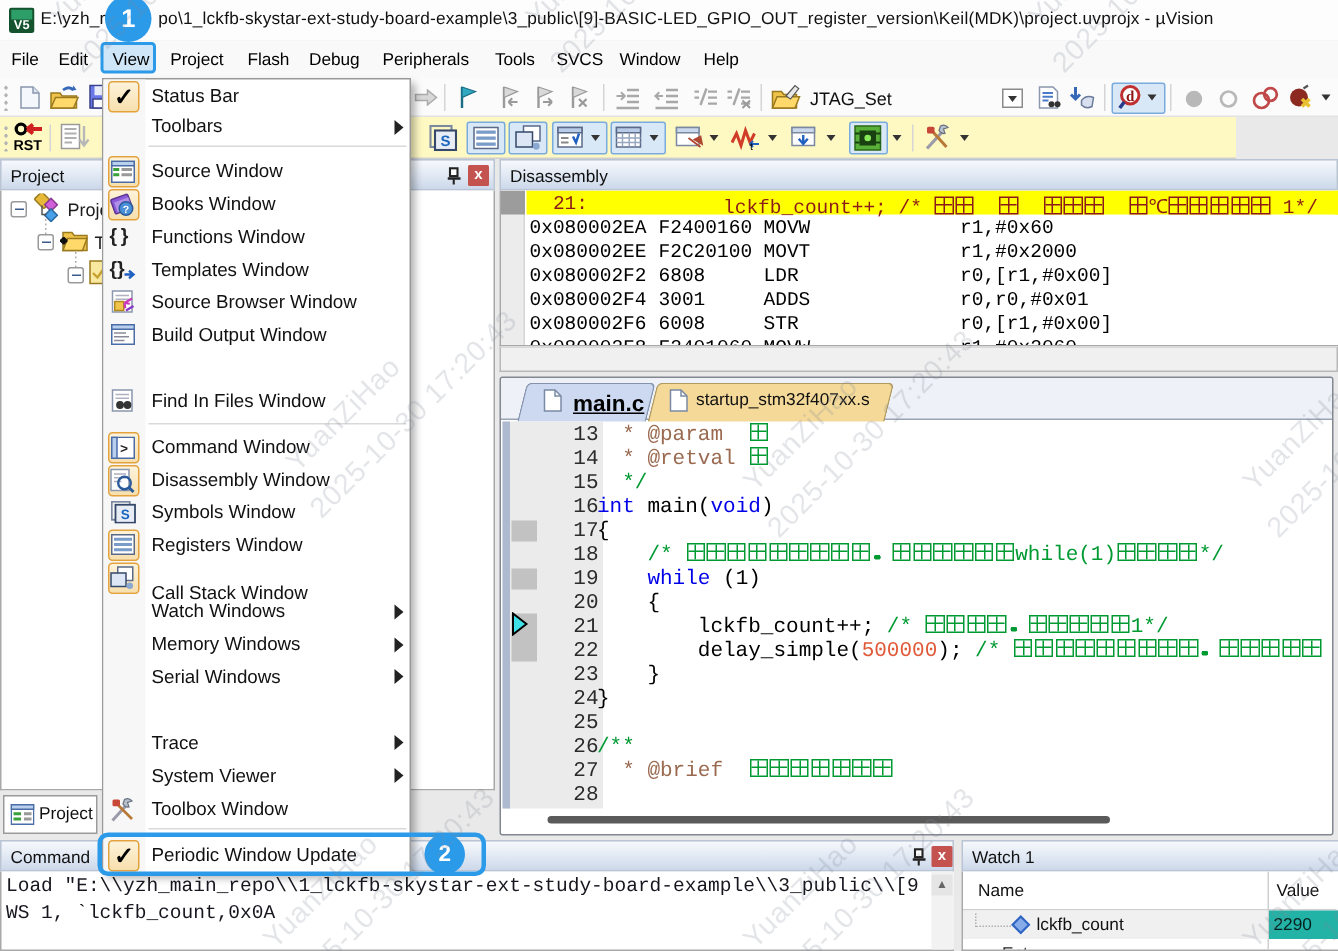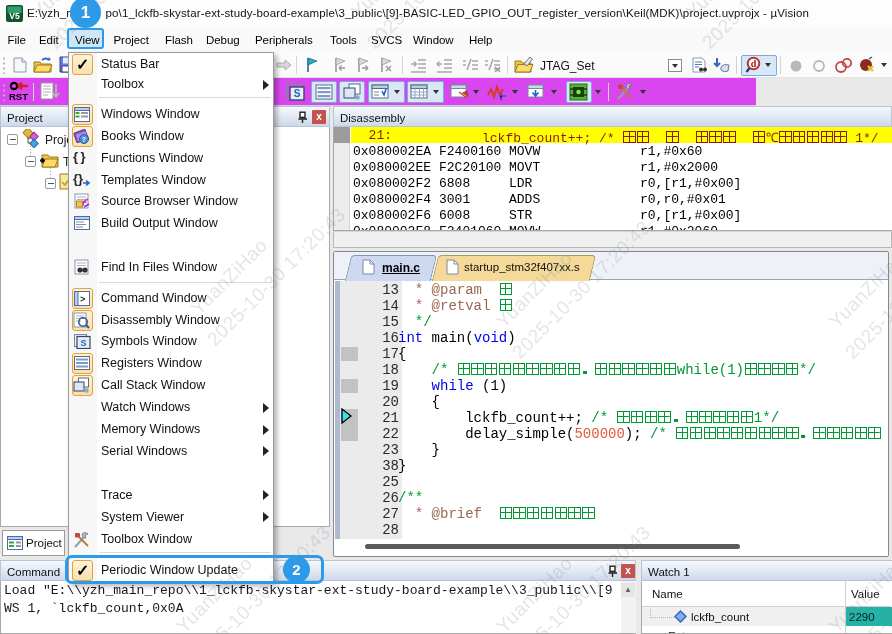--- a/index.html
+++ b/index.html
@@ -6,21 +6,21 @@
 html,body{width:892px;height:634px;overflow:hidden}
 body{font-family:"Liberation Sans",sans-serif;background:#e9e9e9;position:relative}
 .abs{position:absolute}
 .mono{font-family:"Liberation Mono",monospace}
 i.cn{display:inline-block;width:12.4px;height:11.8px;margin:0 0.7px;vertical-align:-1px;border:1.3px solid currentColor;background:linear-gradient(currentColor,currentColor) center/100% 1.3px no-repeat,linear-gradient(currentColor,currentColor) center/1.3px 100% no-repeat}
 i.cp{display:inline-block;width:13.5px;height:3px;vertical-align:0;background:radial-gradient(circle at 30% 50%,currentColor 2px,transparent 2.4px)}
 #titlebar{left:0;top:0;width:892px;height:27px;background:#fdfdfd;font-size:11.5px;letter-spacing:0.14px;color:#111}
 #menubar{left:0;top:27px;width:892px;height:25px;background:#f9f9f9}
 .mitem{position:absolute;top:7px;font-weight:400;color:#000;font-size:11.5px;letter-spacing:-0.05px}
 #tb1{left:0;top:52px;width:892px;height:26px;background:#fbfbfb;border-bottom:1px solid #e3e3e3}
-#tb2{left:0;top:78px;width:756px;height:28px;background:#d946ef;border-bottom:1px solid #cfcfcf}
+#tb2{left:0;top:78px;width:824px;height:28px;background:#fef9c3;border-bottom:1px solid #cfcfcf}
 .grip{position:absolute;left:2px;width:4px;background-image:radial-gradient(circle,#b5b5b5 1px,transparent 1.2px);background-size:4px 5px}
 .vsep{position:absolute;width:1px;background:#d5d5d5}
 .pressed{position:absolute;background:#d9e8f7;border:1px solid #7aabdd;border-radius:2px}
 .dda{position:absolute;width:0;height:0;border-top:4px solid #333;border-left:3.5px solid transparent;border-right:3.5px solid transparent}
 .ptitle{background:linear-gradient(180deg,#f6f8fc 0%,#e4ebf5 45%,#ccd8ea 100%);border:1px solid #b9c4d5;font-size:11.5px;color:#111}
 .ptitle .cap{position:absolute;left:6px;top:5px}
 .tnode{position:absolute;font-size:12px;color:#1c1c1c;white-space:nowrap}
 .expbox{position:absolute;width:11px;height:11px;border:1px solid #999;background:#fff;border-radius:2px}
 .expbox:after{content:"";position:absolute;left:1.5px;top:3.8px;width:6px;height:1.6px;background:#3c5a8c}
 .dline{position:absolute;font-family:"Liberation Mono",monospace;font-size:13px;color:#000;white-space:pre}
@@ -330,21 +330,21 @@
   </div>
 <div class="abs" style="left:333px;top:231px;width:559px;height:17px;background:#f0f0f0;border:1px solid #b8b8b8;border-top:1px solid #d8d8d8"></div>
 <div class="abs" style="left:333px;top:251px;width:556px;height:306px;background:#fff;border:1px solid #828790;border-radius:2px;overflow:hidden">
  <div class="abs" style="left:0;top:0;width:554px;height:28px;background:#eef1f7;border-bottom:1px solid #9aa4b5"></div>
  <div class="abs" style="left:14px;top:3px;width:86px;height:26px;background:#cdd9f1;border:1px solid #8593ad;border-bottom:none;border-radius:4px 4px 0 0;transform:skewX(-14deg)"></div>
  <div class="abs" style="left:101px;top:3px;width:158px;height:26px;background:#f4d999;border:1px solid #b09a5f;border-bottom:none;border-radius:4px 4px 0 0;transform:skewX(-14deg)"></div>
  <svg class="abs" style="left:28px;top:7px" width="13" height="16" viewBox="0 0 13 16">
       <path d="M1 1h7l4 4v10H1z" fill="#fff" stroke="#7a8aa5"></path>
       <path d="M8 1v4h4" fill="none" stroke="#7a8aa5"></path>
     </svg>
- <div class="abs" style="left:48px;top:9px;font-size:12px;font-weight:bold;color:#000;text-decoration:underline">main.c</div>
+ <div class="abs" style="left:48px;top:9px;font-size:15px;font-weight:bold;color:#000;text-decoration:underline">main.c</div>
  <svg class="abs" style="left:112px;top:7px" width="13" height="16" viewBox="0 0 13 16">
       <path d="M1 1h7l4 4v10H1z" fill="#fff" stroke="#7a8aa5"></path>
       <path d="M8 1v4h4" fill="none" stroke="#7a8aa5"></path>
     </svg>
  <div class="abs" style="left:130px;top:9px;font-size:11.5px;color:#111">startup_stm32f407xx.s</div>
  <div class="abs" style="left:1px;top:29px;width:67px;height:258px;background:#ebebeb"></div>
  <div class="abs" style="left:1px;top:29px;width:5px;height:258px;background:#aebad0"></div>
  <div class="gblock" style="top:95px;height:14px"></div>
  <div class="gblock" style="top:127px;height:14px"></div>
  <div class="gblock" style="top:157px;height:32px"></div>
@@ -366,21 +366,21 @@
     <div class="lnum" style="top:126px">19</div>
     <div class="eline" style="top:126px">    <span class="kw">while</span> (1)</div>
     <div class="lnum" style="top:142px">20</div>
     <div class="eline" style="top:142px">    {</div>
     <div class="lnum" style="top:158px">21</div>
     <div class="eline" style="top:158px">        lckfb_count++; <span class="cmt">/* <i class="cn"></i><i class="cn"></i><i class="cn"></i><i class="cn"></i><i class="cp"></i><i class="cn"></i><i class="cn"></i><i class="cn"></i><i class="cn"></i><i class="cn"></i>1*/</span></div>
     <div class="lnum" style="top:174px">22</div>
     <div class="eline" style="top:174px">        delay_simple(<span class="num">500000</span>); <span class="cmt">/* <i class="cn"></i><i class="cn"></i><i class="cn"></i><i class="cn"></i><i class="cn"></i><i class="cn"></i><i class="cn"></i><i class="cn"></i><i class="cn"></i><i class="cp"></i><i class="cn"></i><i class="cn"></i><i class="cn"></i><i class="cn"></i><i class="cn"></i></span></div>
     <div class="lnum" style="top:190px">23</div>
     <div class="eline" style="top:190px">    }</div>
-    <div class="lnum" style="top:206px">38</div>
+    <div class="lnum" style="top:206px">24</div>
     <div class="eline" style="top:206px">}</div>
     <div class="lnum" style="top:222px">25</div>
     <div class="lnum" style="top:238px">26</div>
     <div class="eline" style="top:238px"><span class="cmt">/**</span></div>
     <div class="lnum" style="top:254px">27</div>
     <div class="eline" style="top:254px"><span class="dox">  * @brief  </span><span class="cmt"><i class="cn"></i><i class="cn"></i><i class="cn"></i><i class="cn"></i><i class="cn"></i><i class="cn"></i><i class="cn"></i></span></div>
     <div class="lnum" style="top:270px">28</div>
     <div class="abs" style="left:31px;top:292px;width:375px;height:4.5px;background:#5a5a5a;border-radius:3px"></div>
   </div>
 <div class="abs ptitle" style="left:0;top:560px;width:636px;height:21px">
@@ -418,35 +418,35 @@
  <div class="abs" style="left:26px;top:49px;font-size:11.5px;color:#222">Ent</div>
 </div>
 <div class="abs" id="menu">
 <div class="gutter"></div>
 <div class="mrow" style="top:1px">
       <div class="ibox"></div>
       <div class="chk">✓</div>
       <span class="lbl" style="top:3px">Status Bar</span>
     </div>
 <div class="mrow" style="top:21.3px">
-      <span class="lbl" style="top:3px">Toolbox</span>
+      <span class="lbl" style="top:3px">Toolbars</span>
       <div class="arr"></div>
     </div>
 <div class="msep" style="top:44px"></div>
 <div class="mrow" style="top:50.8px">
       <div class="ibox"></div>
       <svg class="abs" style="left:5px;top:3px" width="16" height="15" viewBox="0 0 16 15">
         <rect x="0.5" y="0.5" width="15" height="14" fill="#fff" stroke="#4a6da8"></rect>
         <rect x="0.5" y="0.5" width="15" height="3" fill="#b8d0ee" stroke="#4a6da8"></rect>
         <rect x="1.5" y="5" width="4" height="2" fill="#3aa03a"></rect>
         <rect x="1.5" y="8.5" width="4" height="2" fill="#3aa03a"></rect>
         <rect x="7" y="5" width="7" height="2" fill="#999"></rect>
         <rect x="7" y="8.5" width="7" height="2" fill="#999"></rect>
       </svg>
-      <span class="lbl" style="top:3px">Windows Window</span>
+      <span class="lbl" style="top:3px">Source Window</span>
     </div>
 <div class="mrow" style="top:72.7px">
       <div class="ibox"></div>
       <svg class="abs" style="left:4px;top:2px" width="18" height="17" viewBox="0 0 18 17">
         <rect x="2" y="3" width="12" height="10" rx="1" transform="rotate(-20 8 8)" fill="#8a5ad8" stroke="#5a3490"></rect>
         <rect x="4" y="5" width="10" height="7" transform="rotate(-20 9 8.5)" fill="#b090e8"></rect>
         <circle cx="11" cy="11" r="4.5" fill="#4a90d8" stroke="#2a5a9a"></circle>
         <text x="11" y="14" font-size="7" font-weight="bold" fill="#fff" text-anchor="middle" font-family="Liberation Sans">?</text>
       </svg>
       <span class="lbl" style="top:3px">Books Window</span>
@@ -528,21 +528,21 @@
       </svg>
       <span class="lbl" style="top:3px">Registers Window</span>
     </div>
 <div class="mrow" style="top:322.2px">
       <div class="ibox"></div>
       <svg class="abs" style="left:4px;top:2px" width="17" height="17" viewBox="0 0 17 17">
         <rect x="5.5" y="1" width="10" height="9" fill="#fff" stroke="#5a6a88"></rect>
         <rect x="1" y="5" width="10" height="9" fill="#dce6f4" stroke="#35486a"></rect>
         <circle cx="13.5" cy="13.5" r="2.2" fill="#8aa8d0"></circle>
       </svg>
-      <span class="lbl" style="top:3px">Call Stack Window</span>
+      <span class="lbl" style="top:13px">Call Stack Window</span>
     </div>
 <div class="mrow" style="top:344.1px">
       <span class="lbl" style="top:3px">Watch Windows</span>
       <div class="arr"></div>
     </div>
 <div class="mrow" style="top:366.0px">
       <span class="lbl" style="top:3px">Memory Windows</span>
       <div class="arr"></div>
     </div>
 <div class="mrow" style="top:387.9px">

